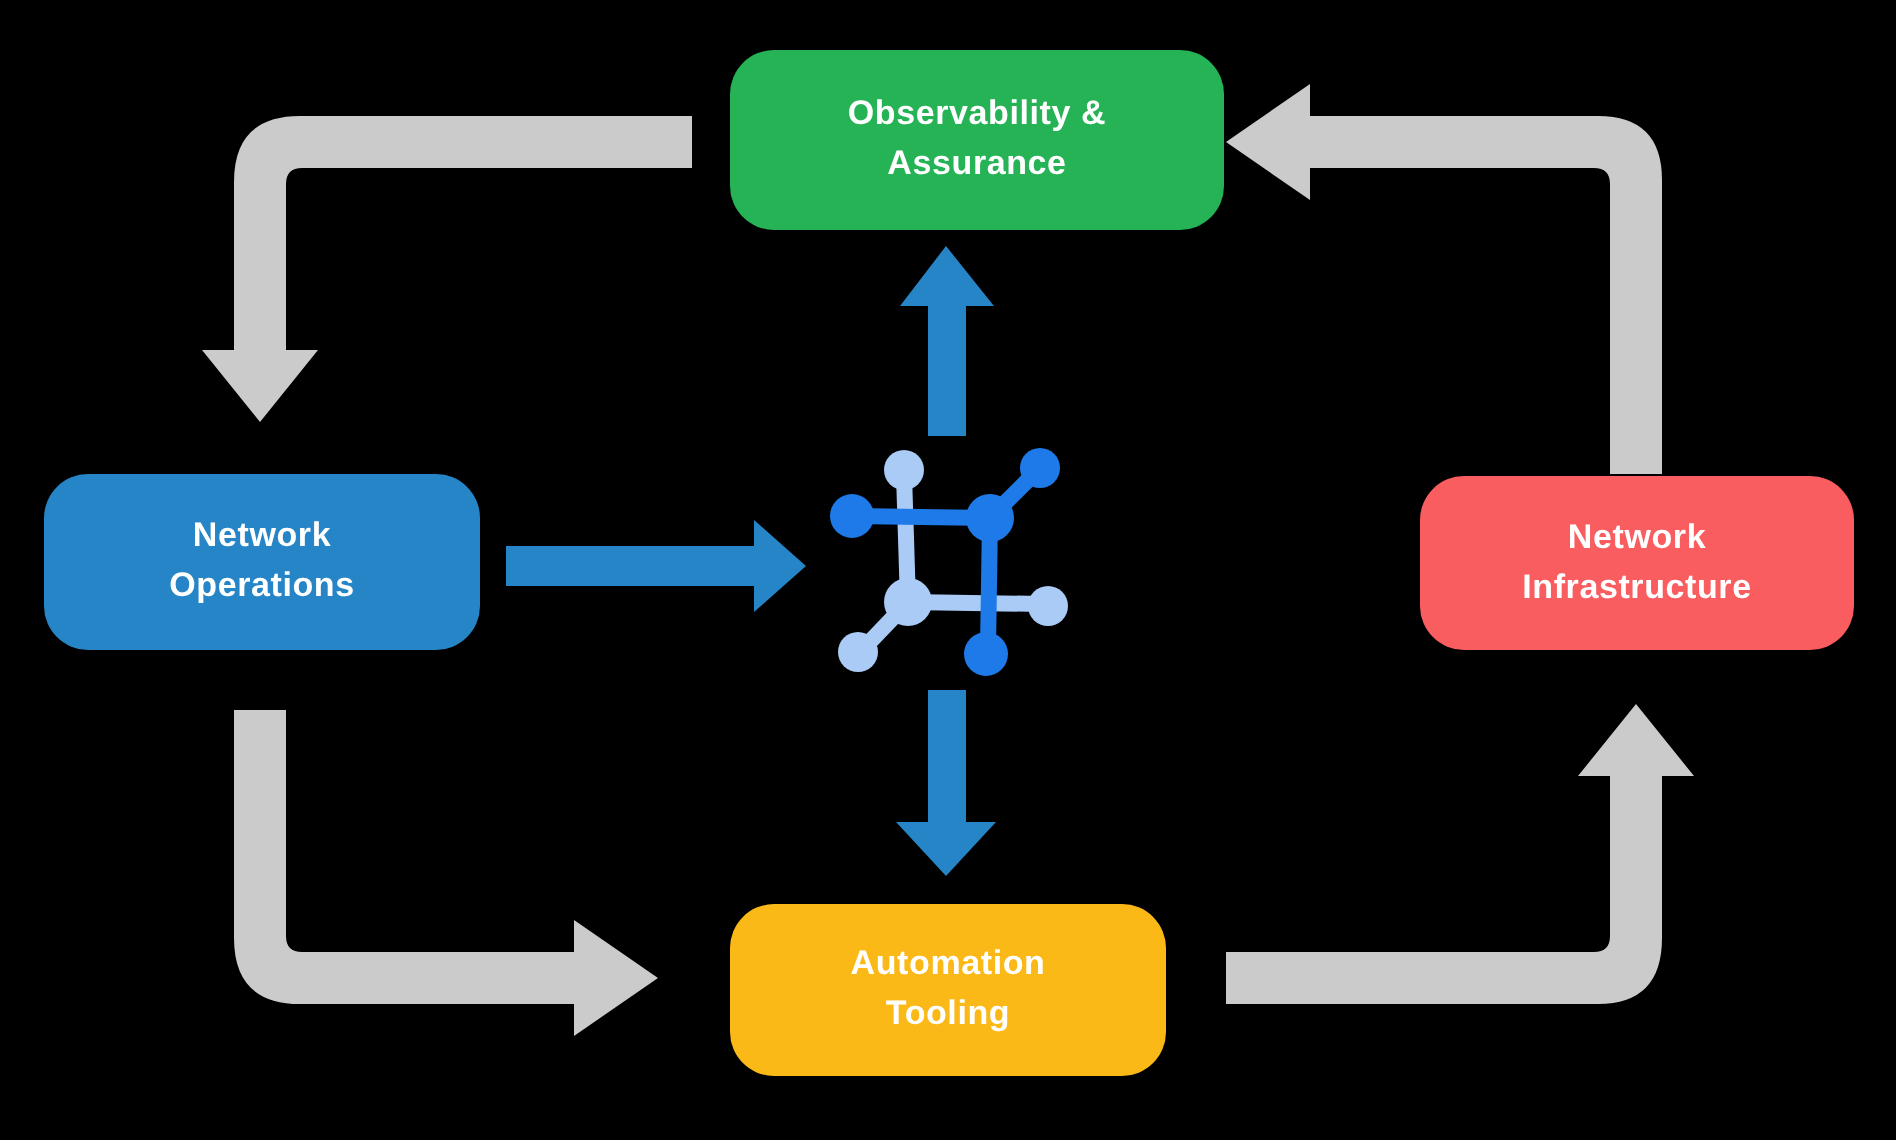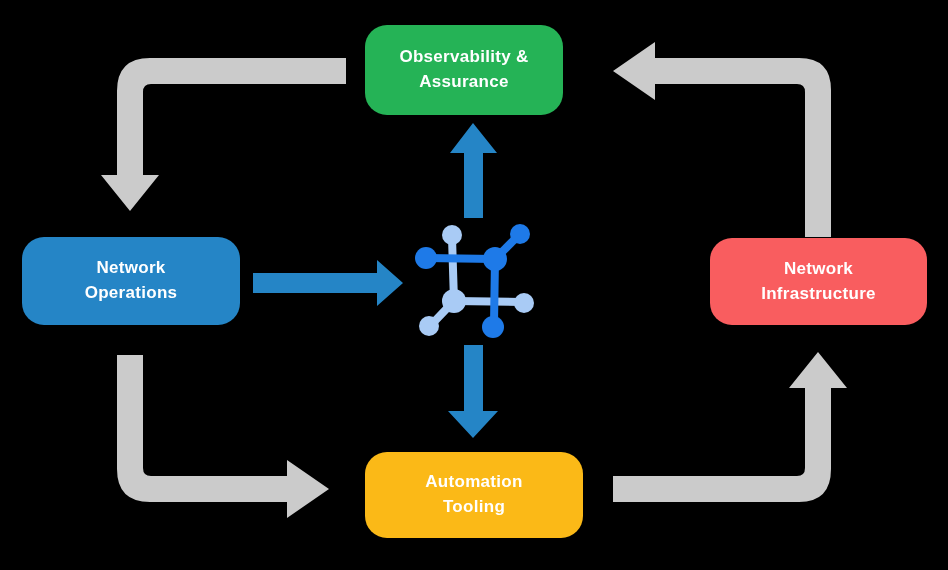--- a/index.html
+++ b/index.html
@@ -23,21 +23,21 @@
   }
   .node-label {
     color: #fff;
     font-size: 17px;
     font-weight: 700;
     letter-spacing: 0.3px;
     line-height: 1.45;
     text-align: center;
     white-space: pre-line;
   }
-  #node-observability { left: 365px; top: 25px;  width: 198px; height: 90px; }
+  #node-observability { left: 365px; top: 25px;  width: 247px; height: 90px; }
   #node-operations    { left: 22px;  top: 237px; width: 218px; height: 88px; }
   #node-infrastructure{ left: 710px; top: 238px; width: 217px; height: 87px; }
   #node-automation    { left: 365px; top: 452px; width: 218px; height: 86px; }
   #arrow-layer {
     position: absolute;
     left: 0; top: 0;
     width: 948px; height: 570px;
   }
 </style>
 </head>

